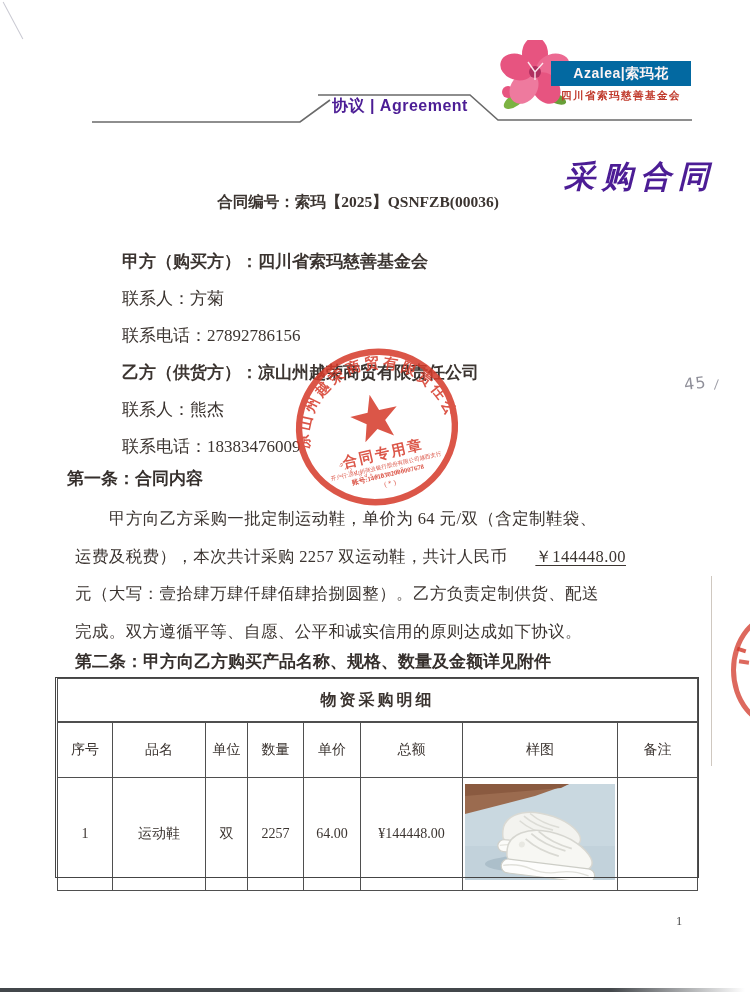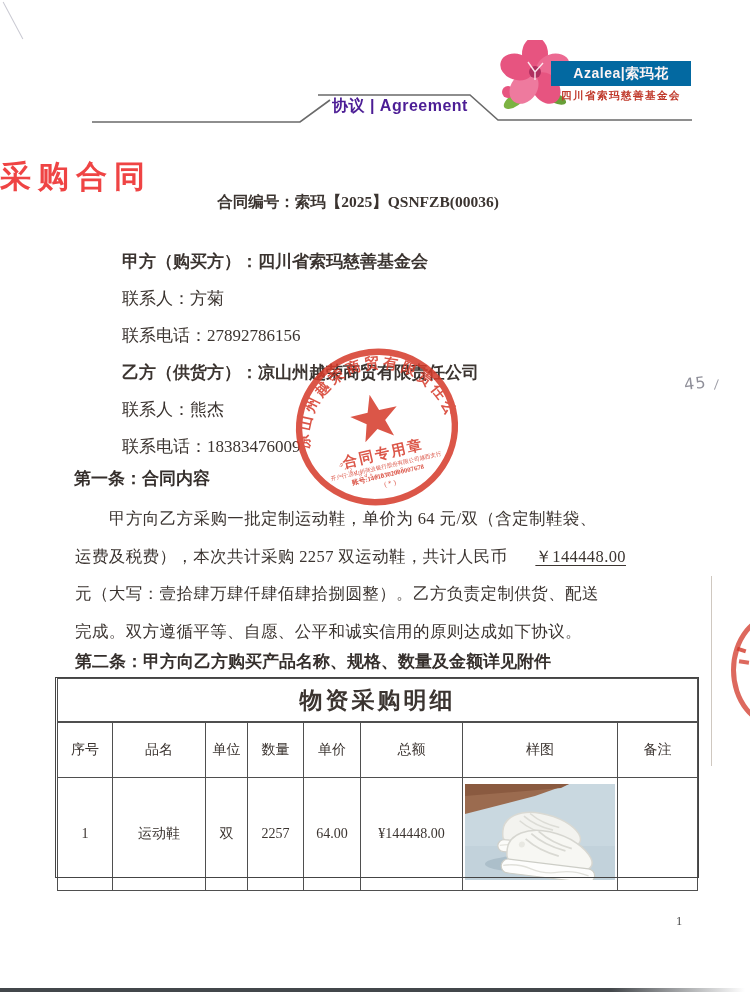--- a/index.html
+++ b/index.html
@@ -12,22 +12,22 @@
              font-weight:bold;font-size:16px;color:#4c1d95;letter-spacing:.5px;}
 
   
   .logo-banner{position:absolute;left:551px;top:61px;width:140px;height:25px;background:#0369a1;
                color:#fdf4f4;font-family:"Liberation Sans","DejaVu Sans",sans-serif;font-weight:bold;
                font-size:14px;display:flex;align-items:center;justify-content:center;letter-spacing:.5px;}
   .logo-org{position:absolute;left:549px;top:89px;width:144px;text-align:center;color:#c0392b;
             font-size:10.5px;letter-spacing:1.5px;font-weight:bold;}
 
   
-  .doc-title{position:absolute;left:0;top:156px;width:716px;text-align:left;font-size:31px;
-             font-weight:bold;color:#ef4444;letter-spacing:7px;}
+  .doc-title{position:absolute;left:0;top:156px;width:716px;text-align:right;font-size:31px;
+             font-weight:bold;color:#4c1d95;letter-spacing:7px;font-style:italic;}
   .contract-no{position:absolute;left:0;top:192px;width:716px;text-align:center;font-size:15.5px;
                font-weight:bold;color:#3b3430;}
 
   
   .parties{position:absolute;left:114px;top:243px;font-size:17px;line-height:37px;margin-left:8px;}
   .party-line{white-space:nowrap;}
   .b{font-weight:bold;}
 
   
   .sec-heading{position:absolute;font-size:17px;font-weight:bold;white-space:nowrap;color:#352f2c;}
@@ -35,21 +35,21 @@
         letter-spacing:.4px;}
   .para .ln{white-space:nowrap;}
   .para .indent{padding-left:34px;}
   .amount-underline{text-decoration:underline;text-underline-offset:3px;margin-left:28px;}
 
   
   .detail-table{position:absolute;left:57px;top:678px;width:640px;border-collapse:collapse;
                 table-layout:fixed;font-size:14px;color:#3b3430;}
   .detail-table th,.detail-table td{border:1px solid #4f4f4f;text-align:center;vertical-align:middle;
                 padding:2px;}
-  .detail-table .title-cell{font-size:23px;font-weight:600;letter-spacing:3px;height:38px;border-bottom:2px solid #4f4f4f;}
+  .detail-table .title-cell{font-size:16px;font-weight:600;letter-spacing:3px;height:38px;border-bottom:2px solid #4f4f4f;}
   .detail-table thead th{height:50px;font-weight:normal;}
   .detail-table tbody td{height:108px;}
   .unit-col{word-break:break-all;line-height:18px;}
   .outer-border{position:absolute;left:55px;top:677px;width:642px;height:199px;border:1.5px solid #444;pointer-events:none;}
 
   
   .stamp{position:absolute;left:291px;top:347px;opacity:.86;}
   .edge-stamp{position:absolute;left:731px;top:612px;width:84px;height:106px;border-radius:50%;
               border:5px solid rgba(210,55,40,.75);}
   .edge-mark1{position:absolute;left:737px;top:648px;width:9px;height:4px;background:rgba(210,55,40,.8);transform:rotate(18deg);}
@@ -126,21 +126,21 @@
       <text x="86" y="131" text-anchor="middle" font-size="6.8" font-weight="bold">账号:14010302000007678</text>
       <text x="86" y="140" text-anchor="middle" font-size="7">(＊)</text>
       <text font-size="6" letter-spacing="2.5">
         <textPath href="#arcBottom" startOffset="4">9134345027787</textPath>
       </text>
     </g>
   </svg>
 
   <div class="handwritten">45</div>
 
-  <div class="sec-heading" style="left:74px;top:467px;text-align:center;">第一条：合同内容</div>
+  <div class="sec-heading" style="left:67px;top:467px;text-align:center;">第一条：合同内容</div>
   <div class="para">
     <div class="ln indent">甲方向乙方采购一批定制运动鞋，单价为 64 元/双（含定制鞋袋、</div>
     <div class="ln">
       <span>运费及税费），本次共计采购 2257 双运动鞋，共计人民币</span><span class="amount-underline">￥144448.00</span>
     </div>
     <div class="ln">元（大写：壹拾肆万肆仟肆佰肆拾捌圆整）。乙方负责定制供货、配送</div>
     <div class="ln">完成。双方遵循平等、自愿、公平和诚实信用的原则达成如下协议。</div>
   </div>
 
   <div class="sec-heading" style="left:75px;top:650px;">第二条：甲方向乙方购买产品名称、规格、数量及金额详见附件</div>

